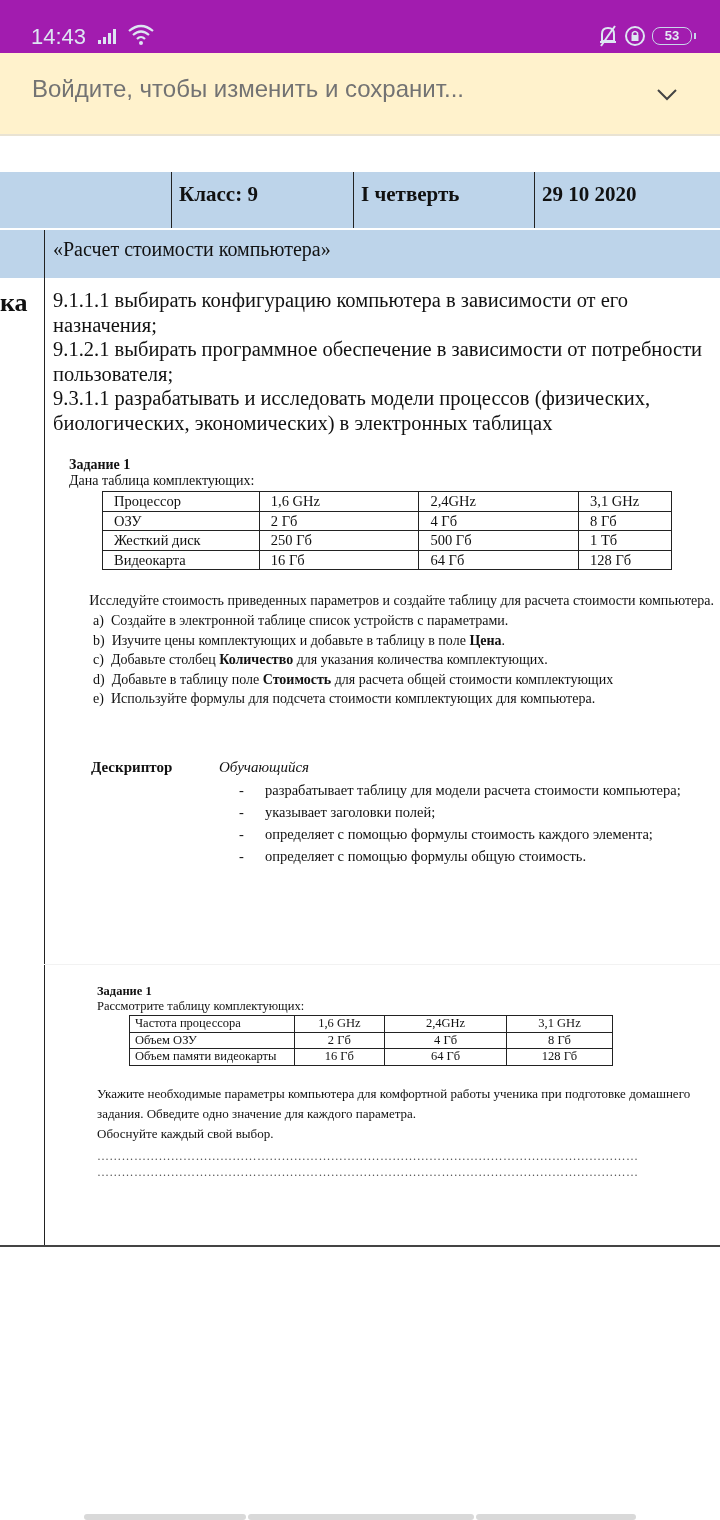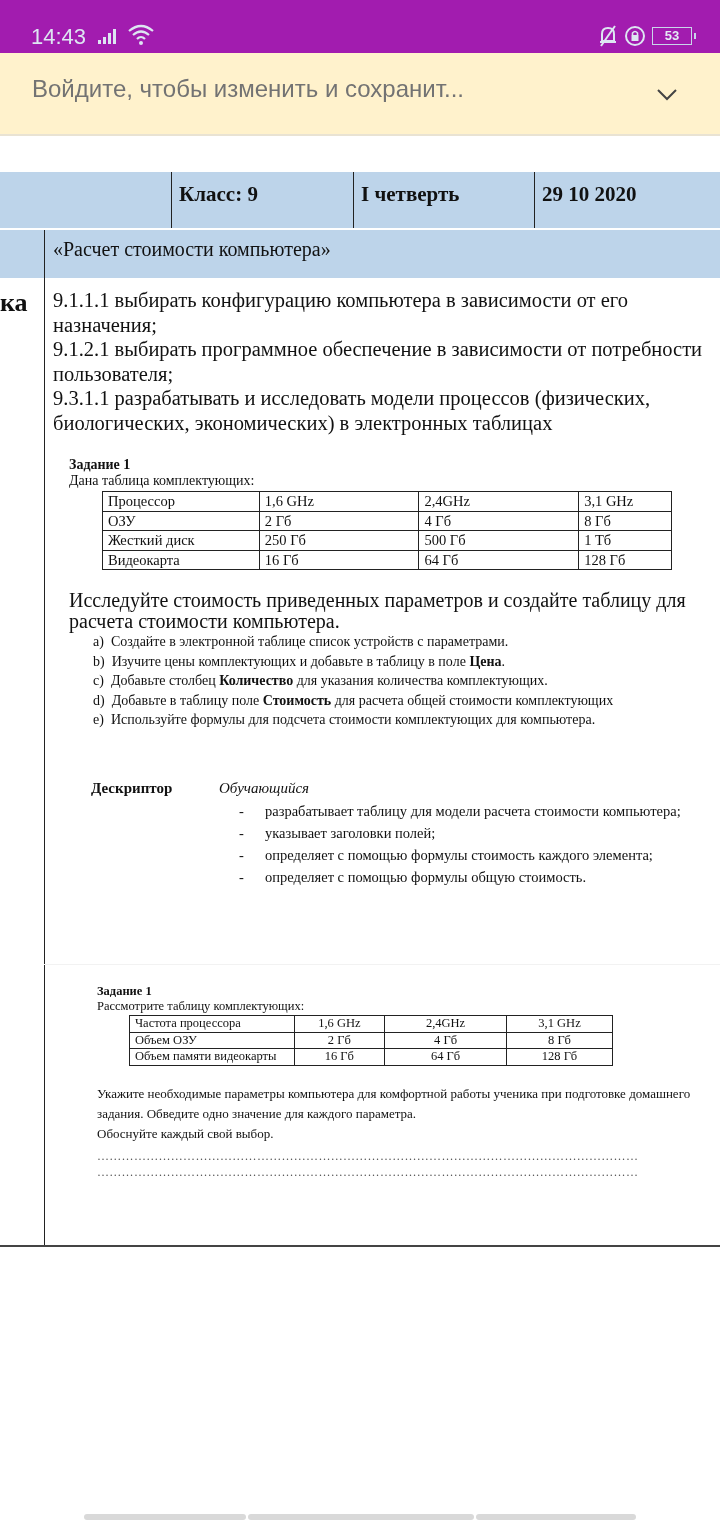--- a/index.html
+++ b/index.html
@@ -5,21 +5,21 @@
   * { box-sizing: border-box; margin: 0; padding: 0; }
   html, body { width: 720px; height: 1520px; background: #ffffff; overflow: hidden; }
   body { position: relative; font-family: "Liberation Serif", serif; color: #111; }
 
   
   .status-bar { position: absolute; left: 0; top: 0; width: 720px; height: 53px; background: #a21caf; color: #dfe7f3; }
   .sb-time { position: absolute; left: 31px; top: 24px; font-family: "Liberation Sans", sans-serif; font-size: 22px; font-weight: 500; color: #dde6f2; }
   .sb-signal { position: absolute; left: 98px; top: 28px; width: 22px; height: 16px; }
   .sb-wifi { position: absolute; left: 127px; top: 24px; width: 28px; height: 22px; }
   .sb-right { position: absolute; right: 28px; top: 25px; height: 22px; display: flex; align-items: center; gap: 6px; }
-  .sb-battery { width: 40px; height: 18px; border: 1.5px solid #c9d6ea; border-radius: 0; font-family: "Liberation Sans", sans-serif; font-size: 13px; font-weight: bold; color: #e4ebf5; text-align: center; line-height: 15px; position: relative; }
+  .sb-battery { width: 40px; height: 18px; border: 1.5px solid #c9d6ea; border-radius: 8px; font-family: "Liberation Sans", sans-serif; font-size: 13px; font-weight: bold; color: #e4ebf5; text-align: center; line-height: 15px; position: relative; }
   .sb-battery::after { content: ""; position: absolute; right: -5px; top: 5px; width: 2px; height: 6px; background: #c9d6ea; }
 
   
   .banner { position: absolute; left: 0; top: 53px; width: 720px; height: 83px; background: #fff2cc; border-bottom: 2px solid #e9e3d3; }
   .banner-text { position: absolute; left: 32px; top: 22px; font-family: "Liberation Sans", sans-serif; font-size: 24px; color: #737373; white-space: nowrap; }
   .banner-chevron { position: absolute; right: 40px; top: 28px; width: 26px; height: 26px; }
 
   
   .doc { position: absolute; left: 0; top: 172px; width: 720px; }
   .hdr-row { position: absolute; left: 0; top: 0; width: 720px; height: 56px; background: #bdd4ea; }
@@ -29,22 +29,22 @@
   .title-text { position: absolute; left: 53px; top: 8px; font-size: 20px; }
   .vline { position: absolute; left: 44px; width: 1px; background: #222; }
 
   .goals { position: absolute; left: 53px; top: 116px; width: 660px; font-size: 20.5px; line-height: 24.5px; }
   .left-frag { position: absolute; left: 0; top: 116px; font-weight: bold; font-size: 26px; }
 
   
   .t-title { font-weight: bold; font-size: 14px; }
   .t-sub { font-size: 14px; }
   .ctable { border-collapse: collapse; font-size: 14.5px; }
-  .ctable td { border: 1px solid #222; padding: 0 5px; height: 19.5px; line-height: 18px; }
-  .para { font-size: 20px; line-height: 21px; }
+  .ctable td { border: 1px solid #222; padding: 0 11px; height: 19.5px; line-height: 18px; }
+  .para { font-size: 14px; line-height: 21px; text-align: right; }
   .list-item { font-size: 14px; line-height: 19.5px; white-space: nowrap; }
   .list-item b { font-weight: bold; margin-top: 44px; }
   .desc-title { font-weight: bold; font-size: 15px; }
   .desc-sub { font-style: italic; font-size: 15px; }
   .desc-item { font-size: 14.5px; line-height: 22px; }
 
   .ctable2 { border-collapse: collapse; font-size: 12.5px; }
   .ctable2 td { border: 1px solid #222; padding: 0 5px; height: 16.5px; line-height: 15px; }
   .ctable2 td.c { text-align: center; }
   .para2 { font-size: 13px; line-height: 20px; }

